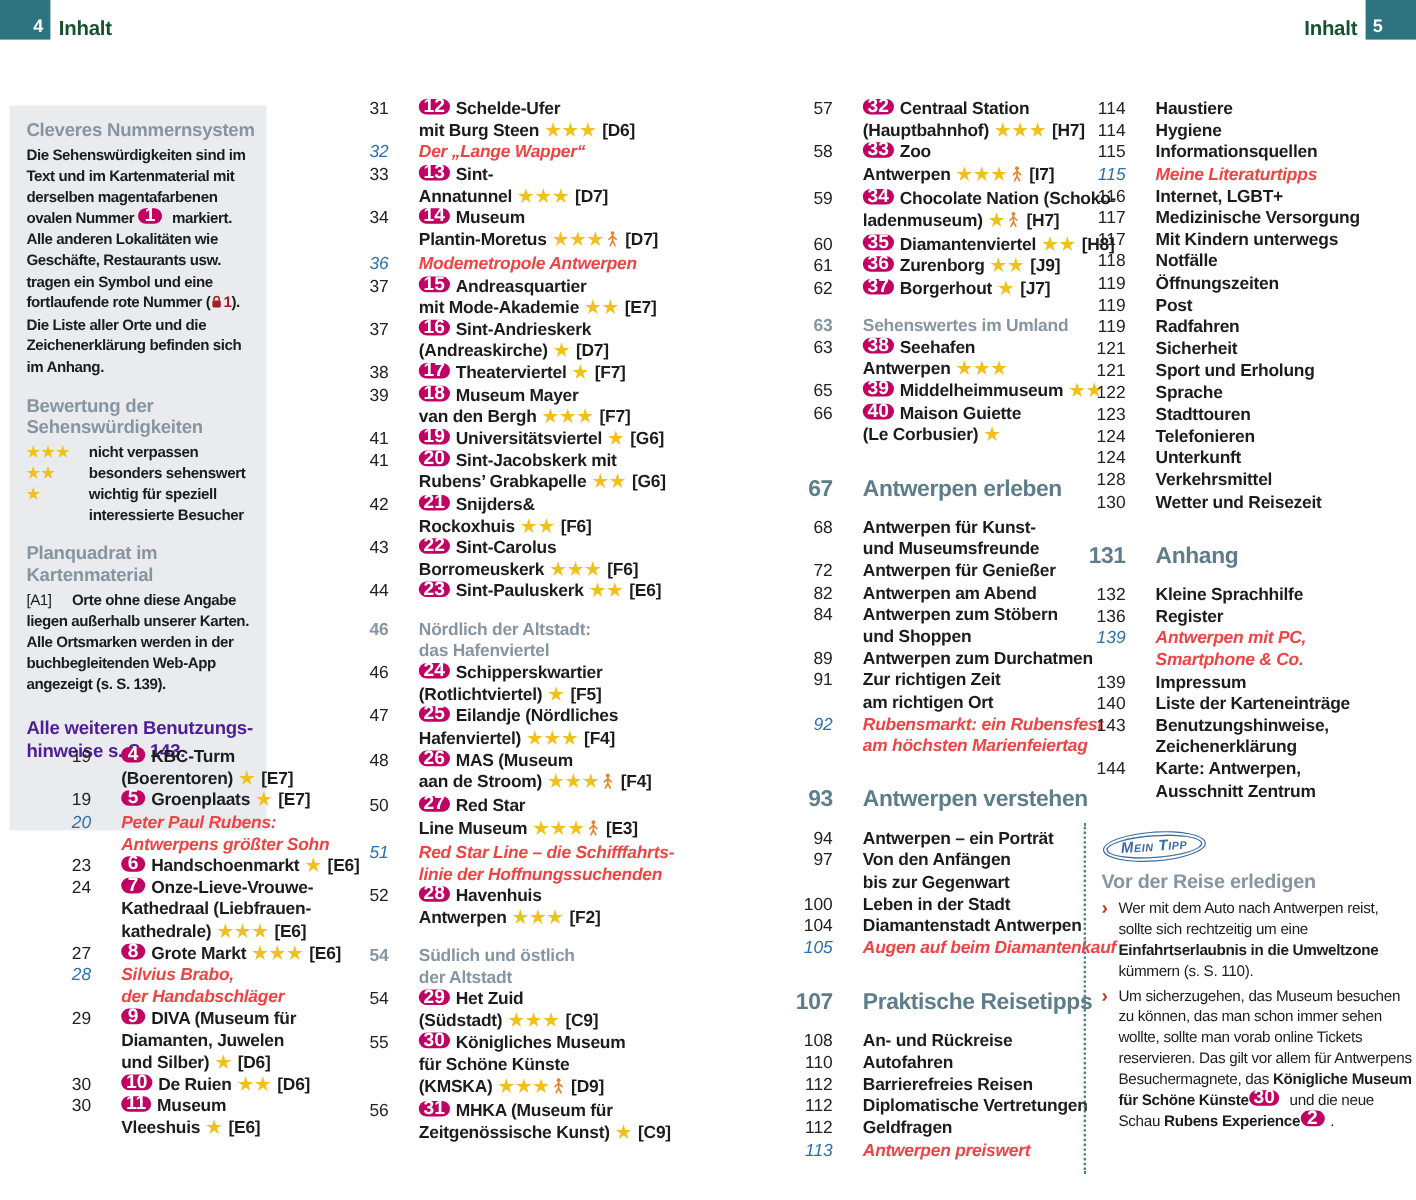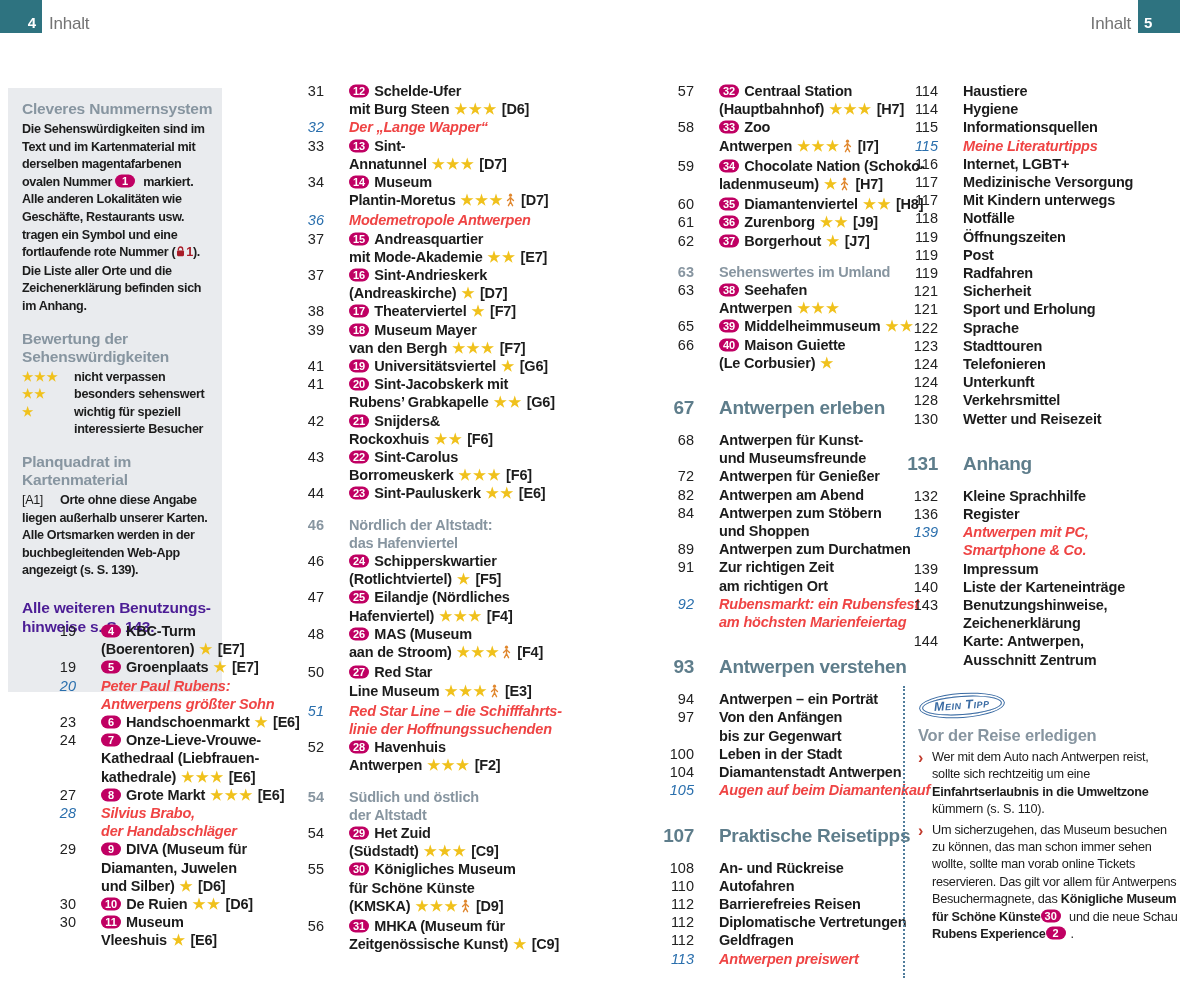--- a/index.html
+++ b/index.html
@@ -3,40 +3,40 @@
 <meta charset="utf-8">
 <style>
   html,body{margin:0;padding:0;}
   body{width:1180px;height:1000px;background:#ffffff;position:relative;overflow:hidden;
        font-family:"Liberation Sans",sans-serif;color:#1c1c1c;}
   
   .hdr-box{position:absolute;top:0;width:42px;height:33px;background:#2e7380;color:#fff;
            font-weight:bold;font-size:15px;display:flex;align-items:flex-end;box-sizing:border-box;padding:0 6px 2px;}
   #hl-box{left:0;justify-content:flex-end;}
   #hr-box{right:0;justify-content:flex-start;}
-  .hdr-label{position:absolute;top:14px;font-size:17px;font-weight:normal;color:#737373;letter-spacing:-0.2px;}
+  .hdr-label{position:absolute;top:14px;font-size:17px;font-weight:bold;color:#14532d;letter-spacing:-0.2px;}
   #hl-label{left:49px;}
   #hr-label{right:49px;}
   
   .toc-col{position:absolute;}
   #col1{left:28px;top:622px;width:268px;}
   #col2{left:276px;top:82px;width:282px;}
   #col3{left:646px;top:82px;width:262px;}
   #col4{left:890px;top:82px;width:290px;}
   .row{display:flex;align-items:flex-start;}
   .pg{flex:0 0 48px;text-align:right;margin-right:25px;font-size:14.5px;line-height:18.2px;color:#222;}
   .ct{font-size:14.5px;line-height:18.2px;font-weight:bold;letter-spacing:-0.2px;white-space:nowrap;}
   .row.feature .pg{color:#2a6fad;font-style:italic;}
   .row.feature .ct{color:#ef4444;font-style:italic;font-weight:bold;}
   .row.subhead{margin-top:13px;}
   .row.subhead .pg,.row.subhead .ct{color:#8795a0;font-weight:bold;}
   .row.chapter{margin:23px 0 11px;}
   .row.chapter .pg,.row.chapter .ct{color:#5e7d8b;font-weight:bold;font-size:19px;line-height:25px;letter-spacing:-0.3px;}
   .badge{display:inline-block;min-width:12px;padding:0 4px;height:13px;line-height:13px;border-radius:8px;
-         background:#c00063;color:#fff;font-size:11px;font-weight:bold;text-align:center;
+         background:#c00063;color:#fff;font-size:16px;font-weight:bold;text-align:center;
          margin-right:5px;transform:translateY(-1.5px);font-style:normal;letter-spacing:0;}
   .stars{color:#f0c11c;letter-spacing:1.5px;margin-left:5px;font-weight:bold;font-style:normal;}
   .grid{margin-left:4px;}
   .person{margin:0 2px;display:inline-block;vertical-align:-2px;}
   
   #info-box{position:absolute;left:8px;top:88px;width:214px;height:604px;background:#e9ebee;
             box-sizing:border-box;padding:10px 8px 0 14px;}
   .ib-h{color:#8795a0;font-weight:bold;font-size:15.5px;line-height:18px;margin:14px 0 3px;white-space:pre-line;letter-spacing:-0.2px;}
   .ib-h.first{margin-top:2px;}
   .ib-p{margin:0;font-size:12.6px;line-height:17.6px;font-weight:bold;letter-spacing:-0.35px;color:#1c1c1c;}

